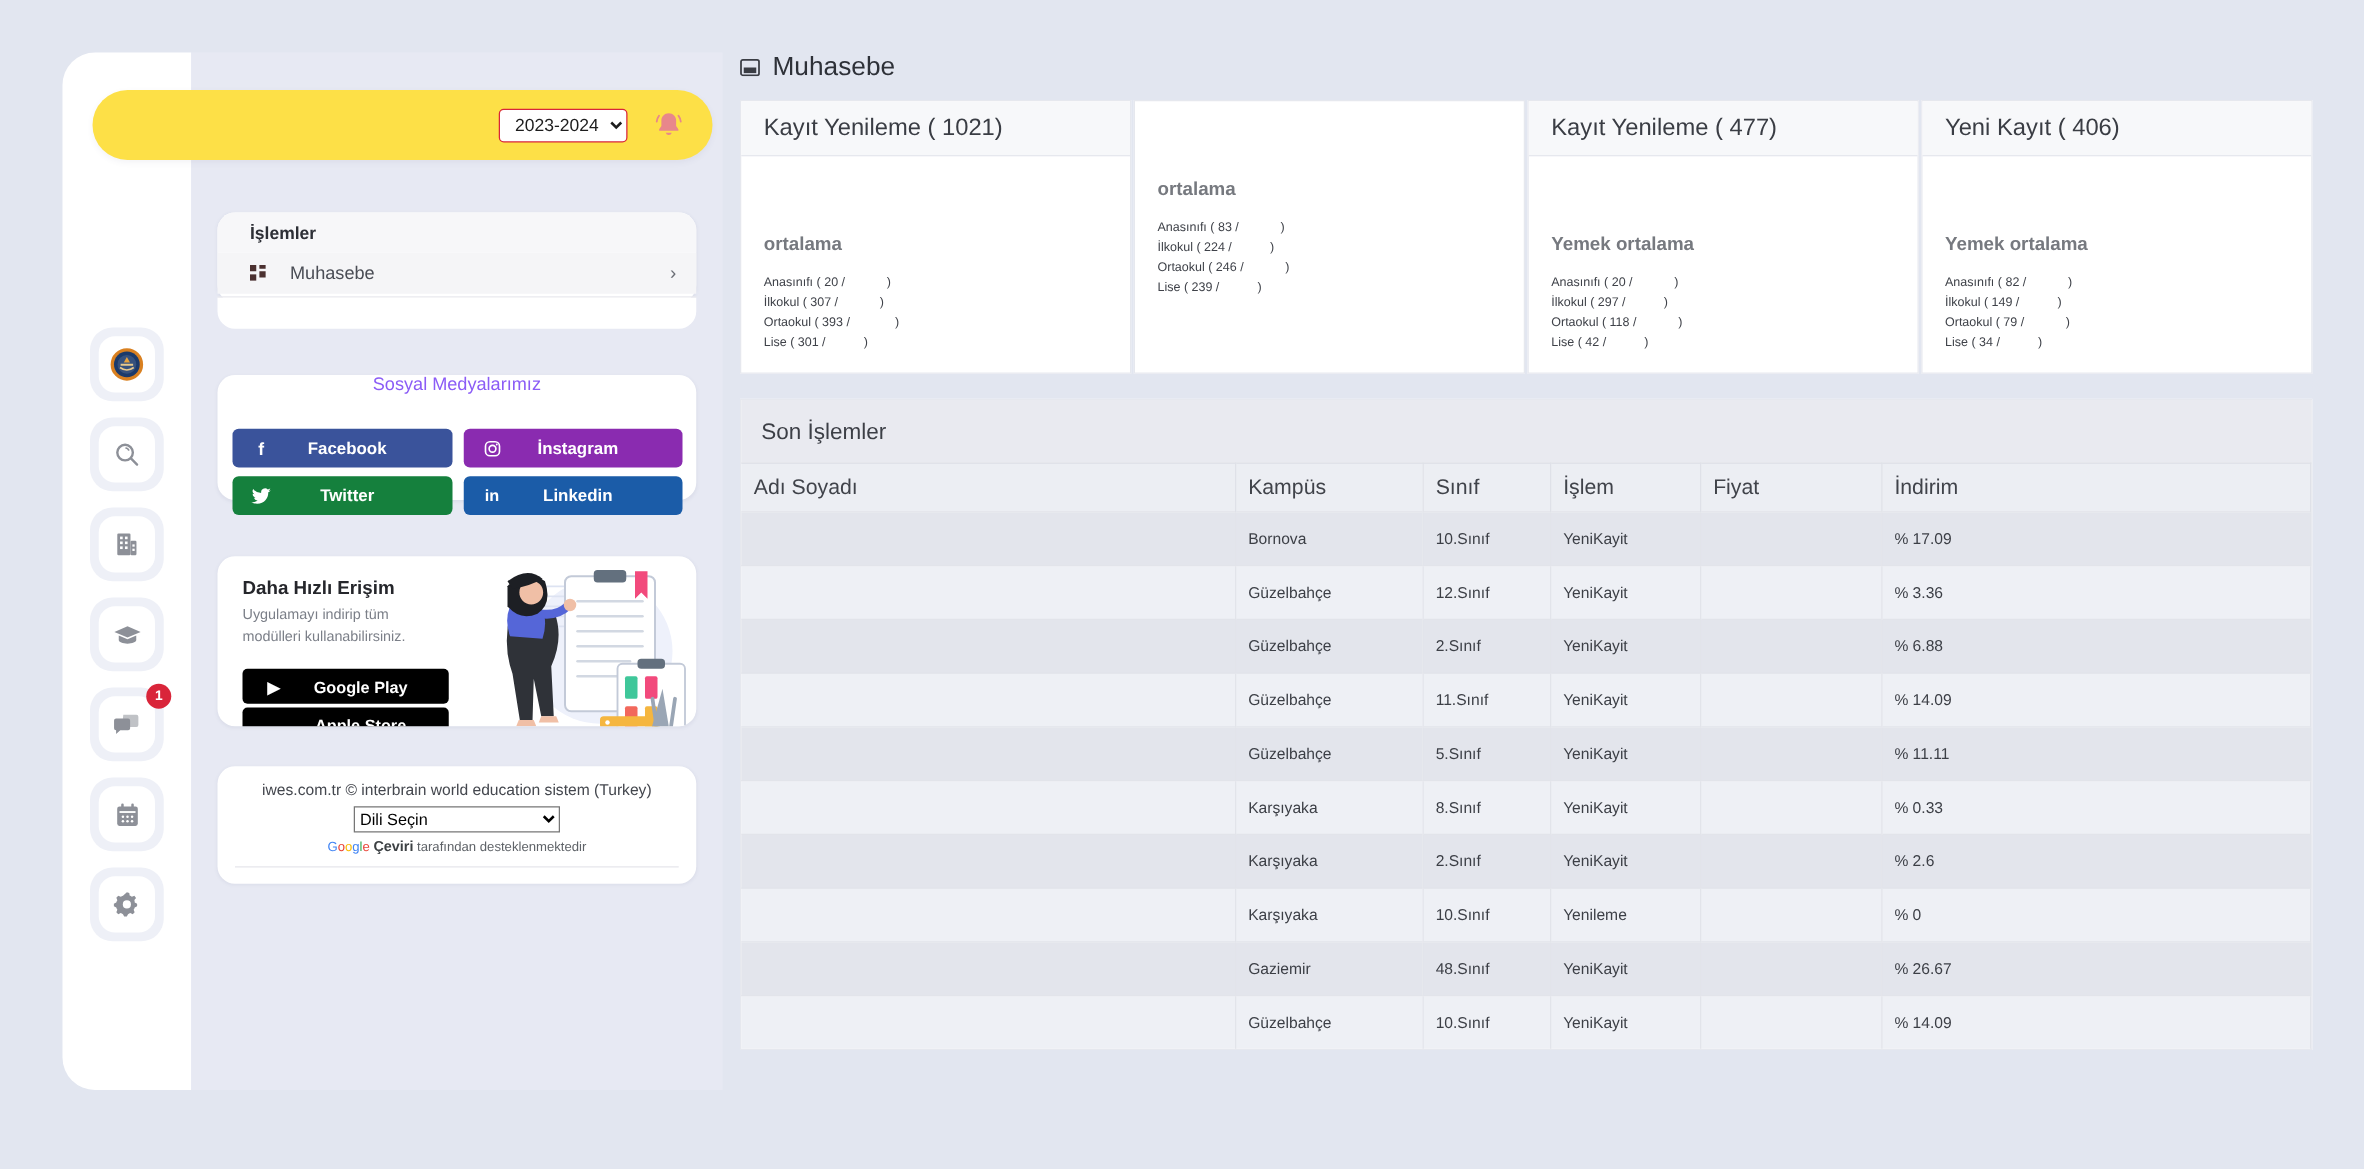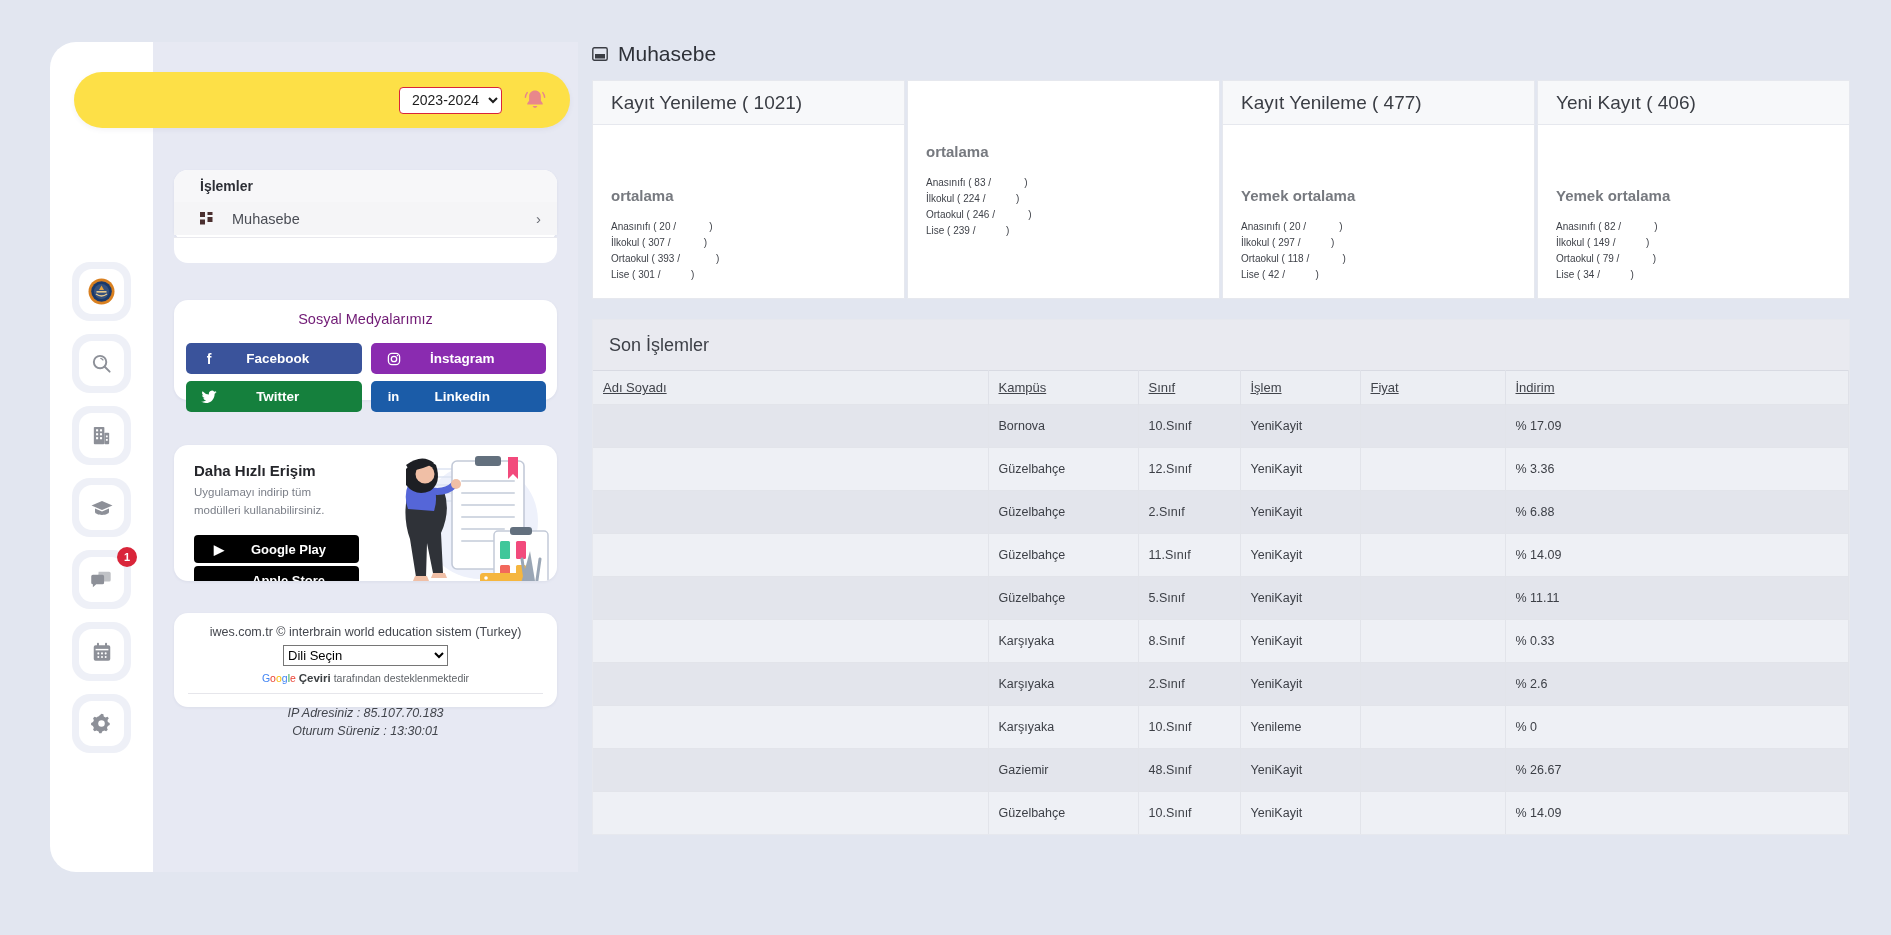--- a/index.html
+++ b/index.html
@@ -102,22 +102,21 @@
     background: #e9e9ee;
   }
   .islemler-base {
     position: absolute; left: 174px; top: 238px; width: 383px; height: 25px;
     background: #fff; border-radius: 0 0 14px 14px;
   }
 
   
   #card-social { left: 174px; top: 300px; width: 383px; height: 67px; }
   .social-title {
-    text-align: center; font-size: 14.5px; color: #701a75;
-    padding-top: 11px;
+    text-align: center; font-size: 14.5px; color: #8b5cf6;
   }
   .social-grid {
     position: absolute; left: 186px; top: 343px;
     width: 360px;
     display: grid; grid-template-columns: 1fr 1fr; gap: 7px 9px;
   }
   .social-btn {
     height: 31px; border-radius: 5px;
     display: flex; align-items: center;
     color: #fff; font-size: 13.5px; font-weight: bold;
@@ -193,26 +192,25 @@
   
   .tbl-panel { margin-top: 20px; background: #fff; border: 1px solid #e6e8ee; }
   .tbl-head {
     height: 50px; background: #e9eaf0;
     display: flex; align-items: center; padding-left: 16px;
     font-size: 18px; color: #3c3f46;
   }
   table { width: 100%; border-collapse: collapse; table-layout: fixed; }
   th {
     text-align: left; font-weight: normal;
-    font-size: 13px; color: #40434a;
+    font-size: 17px; color: #40434a;
     padding: 9px 0 9px 10px;
     background: #eceef3;
     border-right: 1px solid #dfe1e8;
     border-top: 1px solid #d8dae2;
-    text-decoration: underline;
   }
   td {
     font-size: 12.5px; color: #3c3f46;
     padding: 14px 0 14px 10px;
     border-right: 1px solid #e2e4ea;
     border-top: 1px solid #e2e4ea;
     height: 41px;
   }
   tbody tr:nth-child(odd)  { background: #e3e5ec; }
   tbody tr:nth-child(even) { background: #eef0f5; }
@@ -446,24 +444,20 @@
     <select class="lang-select">
       <option>Dili Seçin</option>
       <option>Türkçe</option>
       <option>English</option>
     </select>
     <div class="google-line">
       <span><span class="g1">G</span><span class="g2">o</span><span class="g3">o</span><span class="g4">g</span><span class="g5">l</span><span class="g6">e</span></span>
       <span class="g-b">Çeviri</span><span> tarafından desteklenmektedir</span>
     </div>
     <div class="foot-rule"></div>
-    <div class="foot-ip">
-      <div>IP Adresiniz : 85.107.70.183</div>
-      <div>Oturum Süreniz : 13:30:01</div>
-    </div>
   </div>
 
   <div class="main">
 
     <div class="main-title">
       <span class="tico">
         <svg width="16" height="14" viewBox="0 0 16 14" fill="none" stroke="#3a3d44" stroke-width="1.4">
           <rect x="0.8" y="0.8" width="14.4" height="12.4" rx="1.5"></rect>
           <rect x="3" y="7" width="10" height="4.5" fill="#3a3d44" stroke="none"></rect>
         </svg>

